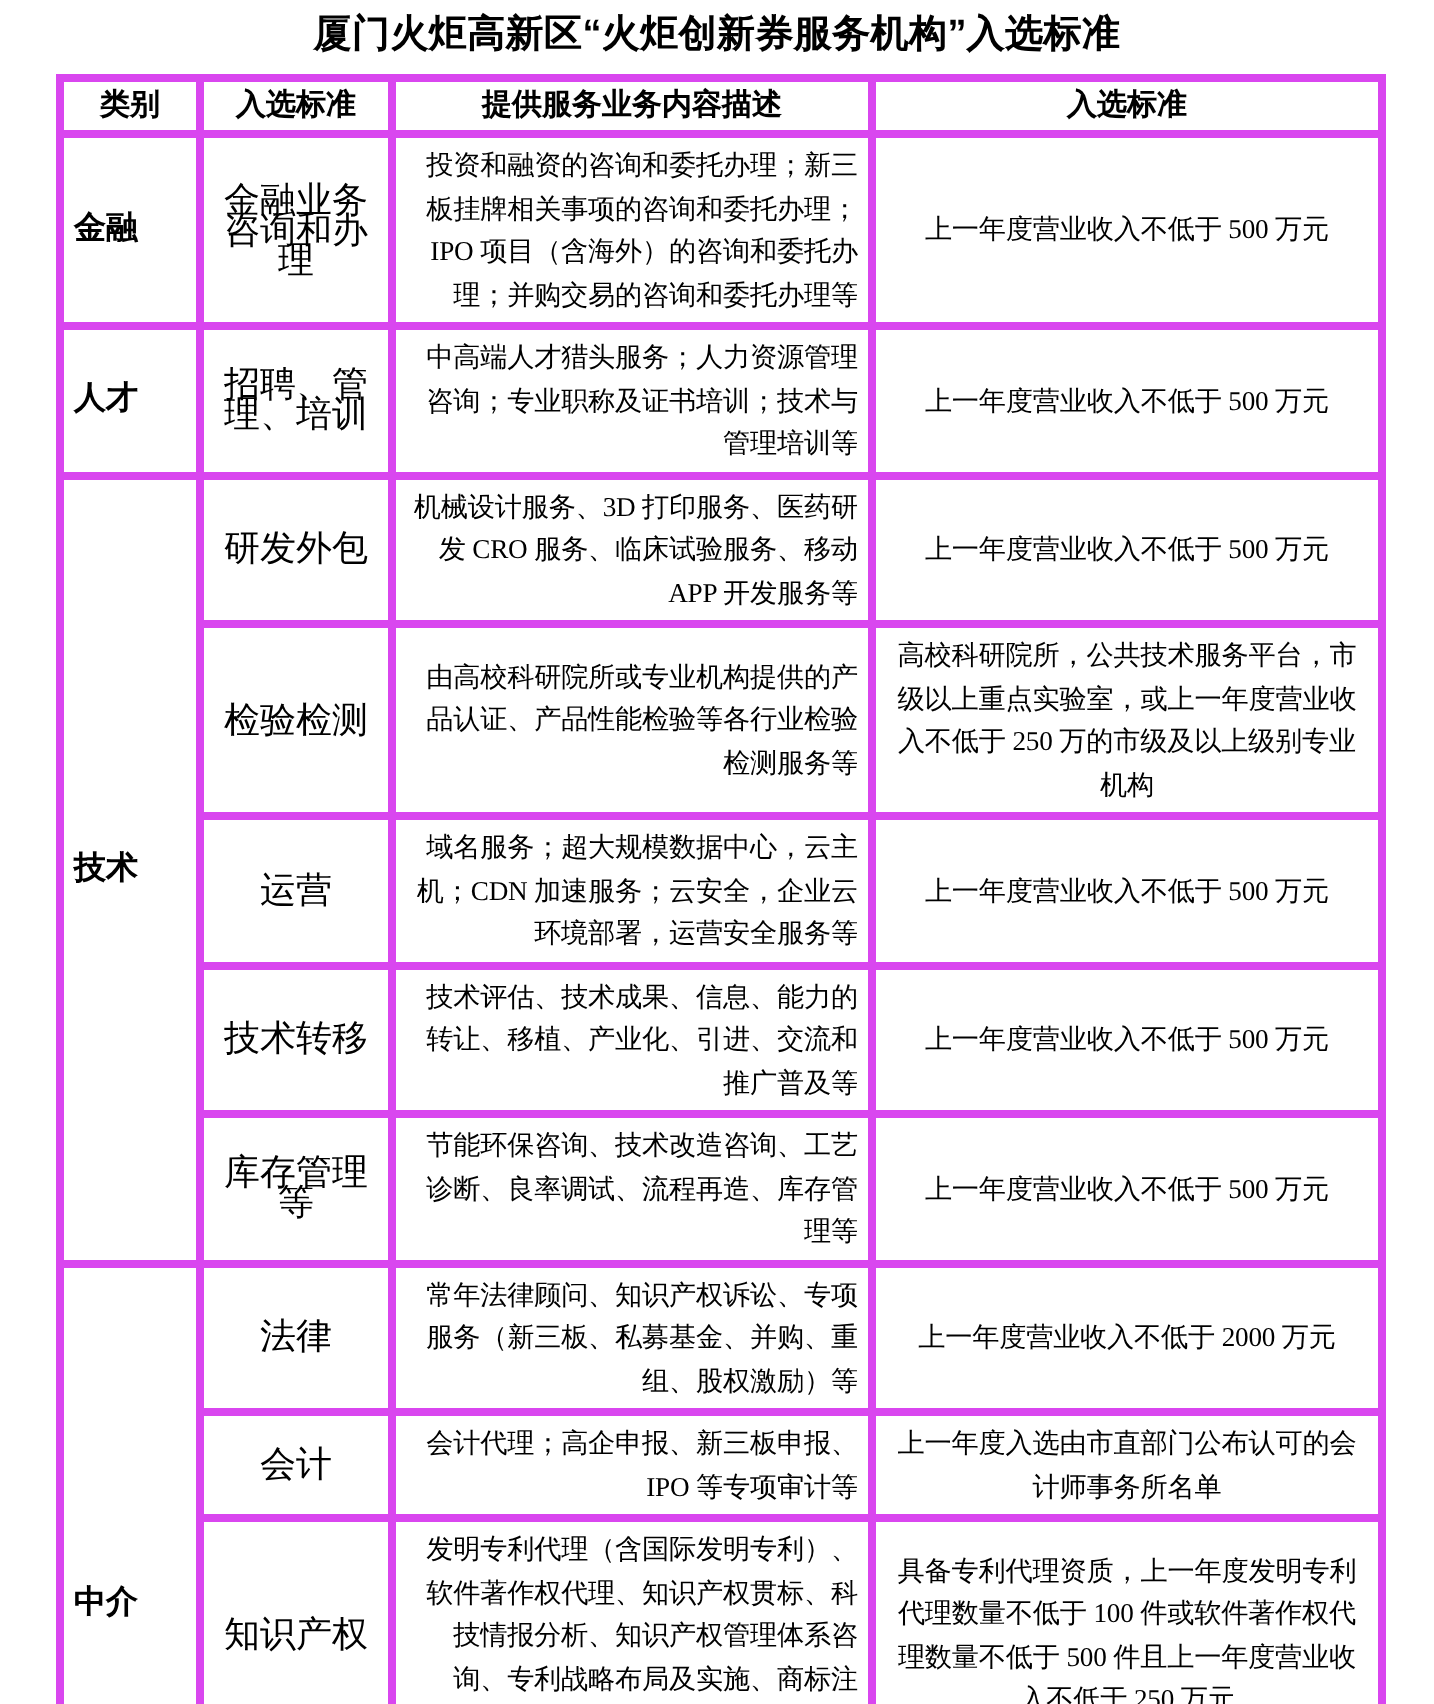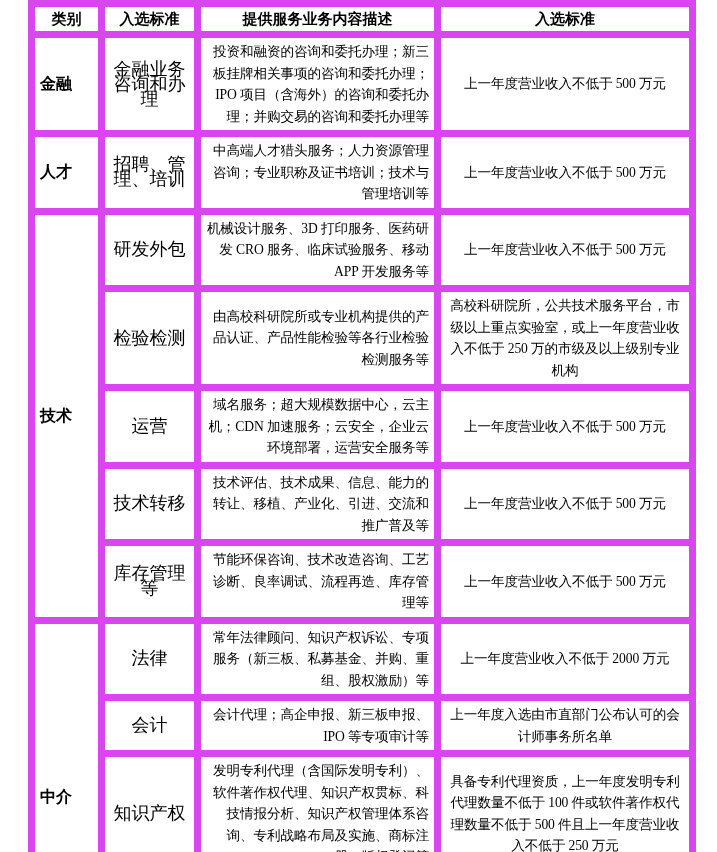--- a/index.html
+++ b/index.html
@@ -42,21 +42,21 @@
     table-layout: fixed;
     border: 1px solid #000;
   }
   table.std-table col.c-cat    { width: 70px; }
   table.std-table col.c-sub    { width: 96px; }
   table.std-table col.c-desc   { width: 240px; }
   table.std-table col.c-crit   { width: 255px; }
 
   table.std-table th,
   table.std-table td {
-    border: 7px solid #d946ef;
+    border: 4px solid #d946ef;
     vertical-align: middle;
     padding: 3px 5px;
     box-sizing: border-box;
   }
   table.std-table thead th {
     text-align: center;
     font-family: "Liberation Sans", "DejaVu Sans", sans-serif;
     font-weight: bold;
     font-size: 15px;
     line-height: 22px;
@@ -87,20 +87,21 @@
     line-height: 21.5px;
     letter-spacing: -0.1px;
     padding: 4px 4px 4px 7px;
   }
 </style>
 </head>
 <body>
 
 <div class="page">
 
+  <h1 class="doc-title">厦门火炬高新区“火炬创新券服务机构”入选标准</h1>
 
   <div class="table-wrap">
     <table class="std-table">
       <colgroup>
         <col class="c-cat">
           <col class="c-sub">
           <col class="c-desc">
           <col class="c-crit">
       </colgroup>
       <thead>

